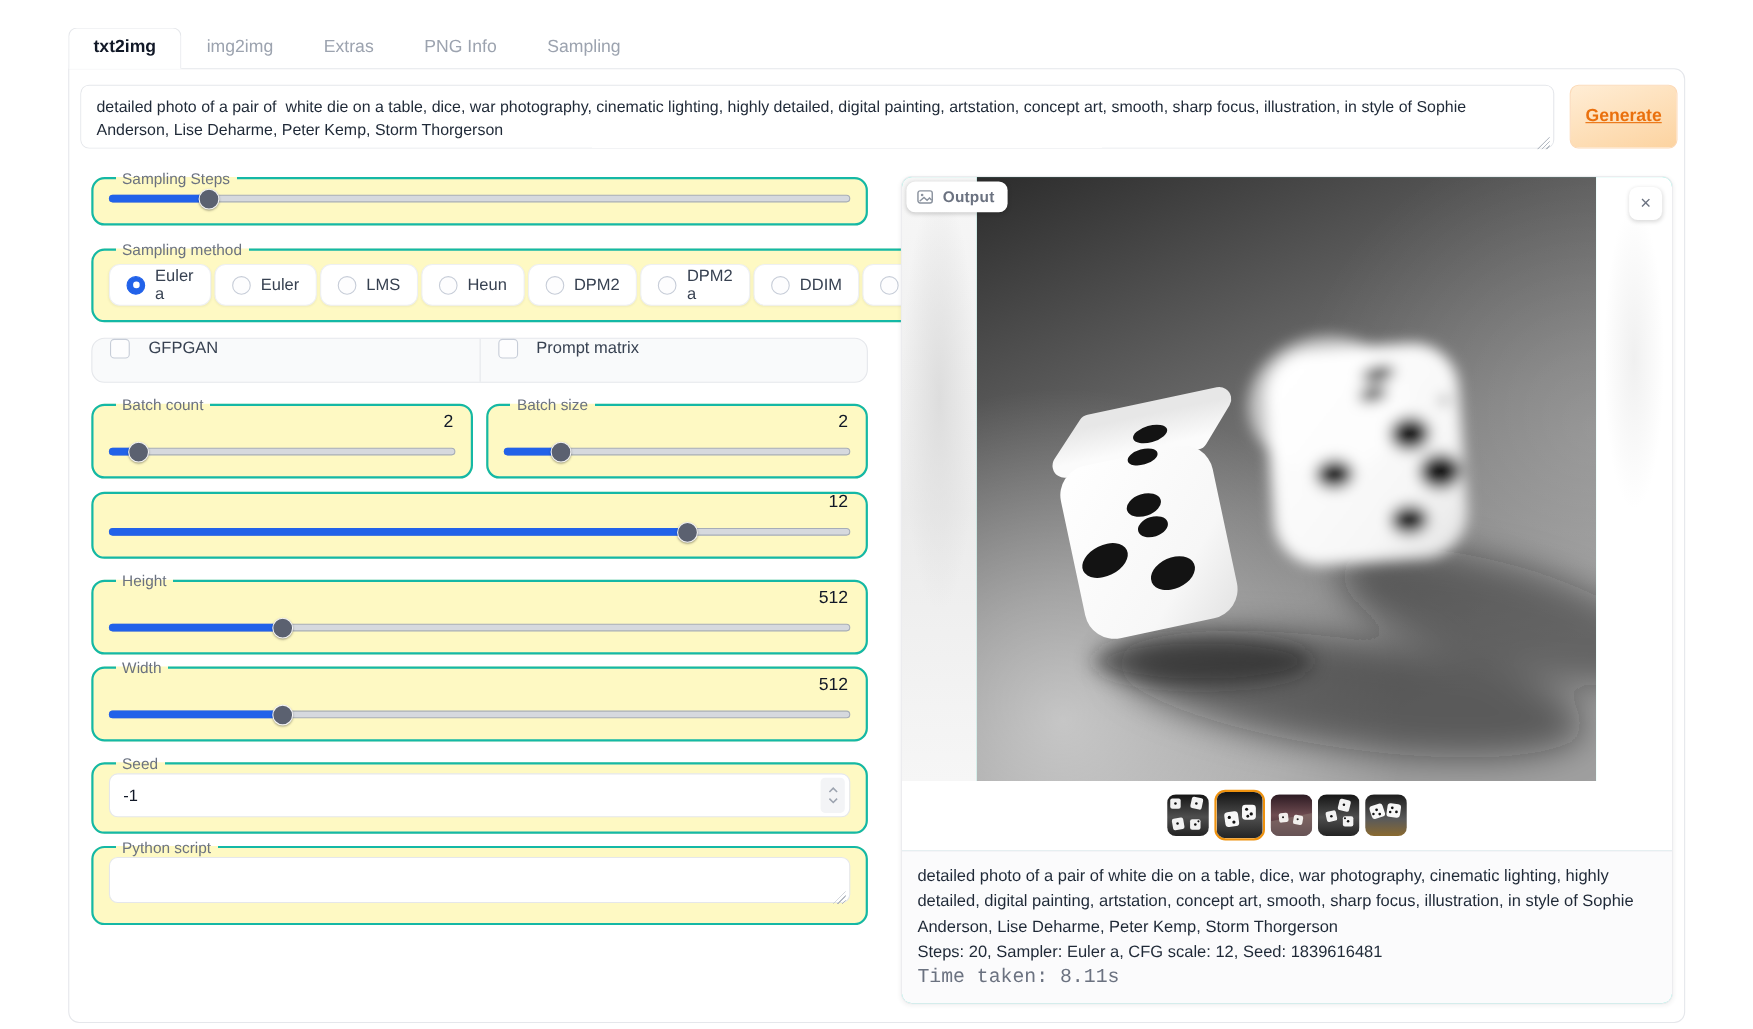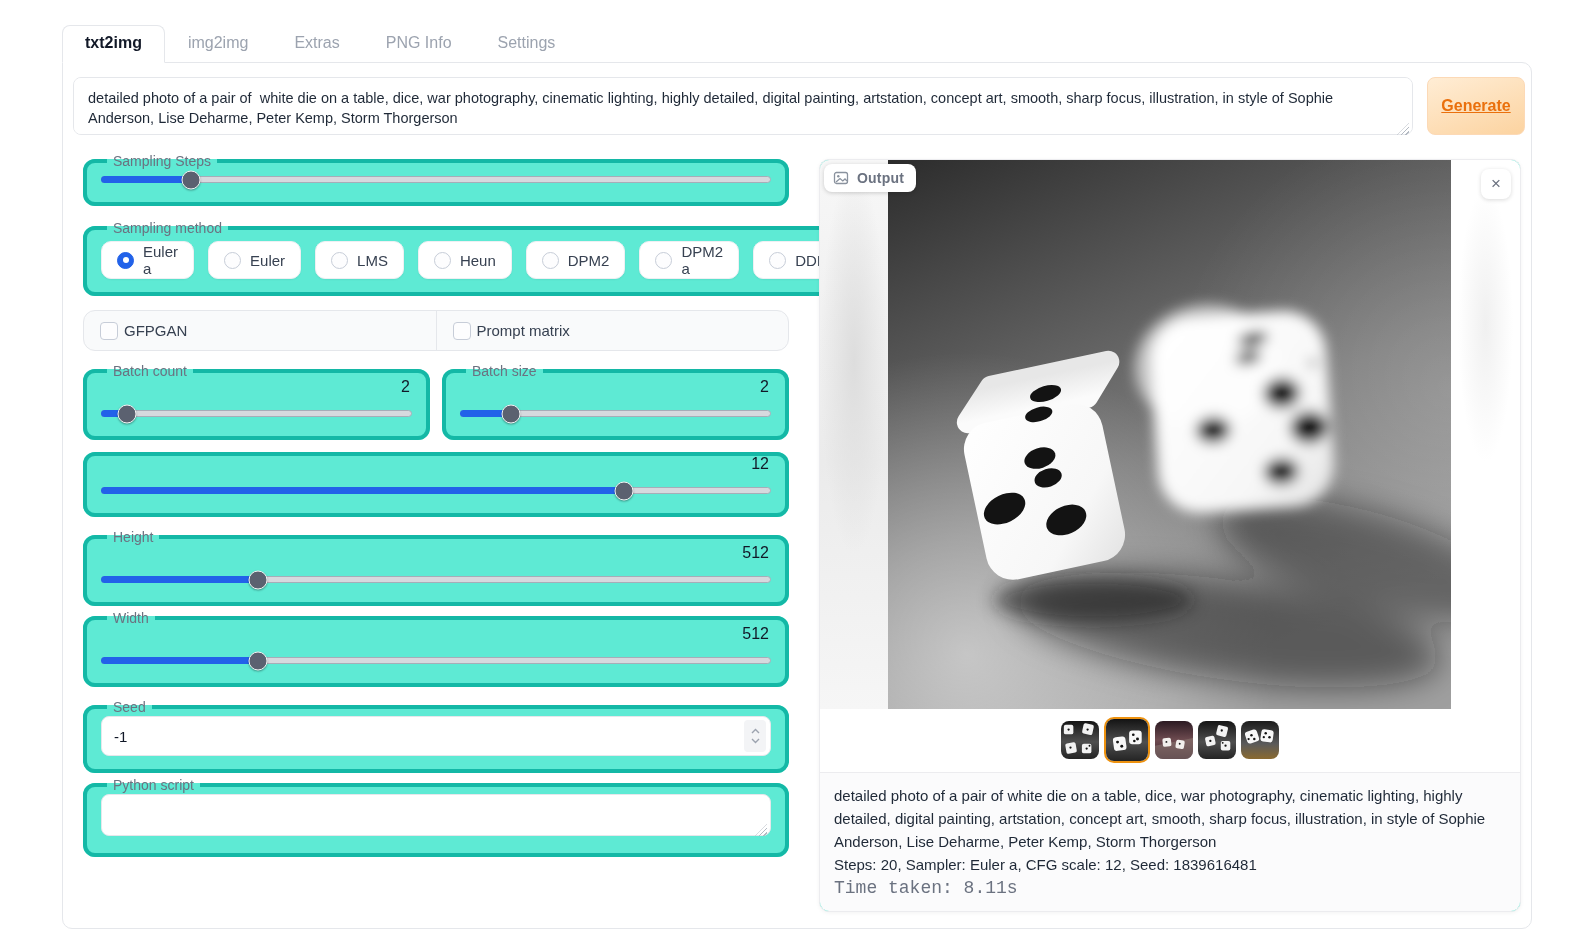--- a/index.html
+++ b/index.html
@@ -29,48 +29,48 @@
   .generate-btn { width:98px; height:58px; border:1px solid #fcd9b6; border-radius:8px; cursor:pointer;
     background:linear-gradient(160deg,#ffedd5 0%, #fcd3a0 100%);
     color:#ea700d; font-weight:700; font-size:16px; font-family:"Liberation Sans",sans-serif;text-decoration:underline; }
 
   
   .main-row { display:flex; align-items:flex-start; }
   .left-col { width:706px; margin-left:10px; flex:none; }
   .right-col { flex:1; margin-left:30px; margin-right:4px; margin-top:6px; }
 
   
-  fieldset.group { border:4px solid #14b8a6; border-radius:12px; background:#5eead4;
+  fieldset.group { border:2px solid #14b8a6; border-radius:12px; background:#fef9c3;
     padding:1px 14px 13px; margin-bottom:12px; }
   fieldset.group legend { color:#6b7280; font-size:14px; padding:0 6px; margin-left:6px; }
   .tight { margin-bottom:4px !important; }
 
   
   .slider-value { text-align:right; font-size:16px; color:#111827; height:20px; margin:-2px 2px 6px 0; }
   .slider { position:relative; height:19px; display:flex; align-items:center; cursor:pointer; }
   .track { position:relative; width:100%; height:7px; background:#d6d9de; border:1px solid #a6adb8; border-radius:5px; }
   .fill { position:absolute; left:-1px; top:-1px; bottom:-1px; background:#2262e9; border-radius:5px 0 0 5px; }
   .handle { position:absolute; top:50%; width:19px; height:19px; border-radius:50%;
     background:#5b6170; border:1.5px solid #f4f4f5; box-shadow:0 1px 2px rgba(0,0,0,.35);
     transform:translate(-50%,-50%); cursor:grab; }
 
   
-  .radio-row { display:flex; gap:14px; margin-top:4px; }
+  .radio-row { display:flex; gap:3px; margin-top:4px; }
   .radio-opt { display:flex; align-items:center; gap:9px; background:#fff; border:1px solid #eef0f3;
     box-shadow:0 1px 2px rgba(0,0,0,.05); border-radius:10px; padding:0 15px; height:38px;
     font-size:15px; color:#374151; cursor:pointer; }
   .radio-dot { width:17px; height:17px; border-radius:50%; border:1.5px solid #c7cdd8; background:#fdfdfe; flex:none; }
   .radio-dot.on { background:#2262e9; border-color:#2262e9; position:relative; }
   .radio-dot.on::after { content:""; position:absolute; left:50%; top:50%; width:6px; height:6px;
     border-radius:50%; background:#fff; transform:translate(-50%,-50%); }
 
   
   .check-panel { display:flex; border:1px solid #e5e7eb; border-radius:12px; background:#f9fafb;
     margin:14px 0 12px; height:41px; }
-  .check-half { flex:1; display:flex; align-items:center; gap:6px; padding:0 16px; cursor:pointer; }
+  .check-half { flex:1; display:flex; gap:17px; padding:0 16px; cursor:pointer; }
   .check-half + .check-half { border-left:1px solid #e5e7eb; }
   .checkbox { width:18px; height:18px; border:1.5px solid #c7cdd8; border-radius:4px; background:#fdfdfe; flex:none; }
   .check-label { font-size:15px; color:#374151; }
 
   .two-col { display:flex; gap:12px; }
   .two-col fieldset.group { flex:1; }
 
   
   .seed-box { display:flex; align-items:center; background:#fff; border:1px solid #e5e7eb; border-radius:8px; height:40px; }
   .seed-box input { flex:1; border:none; outline:none; padding:0 12px; font-size:15px; color:#111827;
@@ -115,21 +115,21 @@
 </head>
 <body>
 
 <div class="app">
 
   <div class="tabs">
     <div class="tab active">txt2img</div>
     <div class="tab">img2img</div>
     <div class="tab">Extras</div>
     <div class="tab">PNG Info</div>
-    <div class="tab">Settings</div>
+    <div class="tab">Sampling</div>
   </div>
 
   <div class="panel-shell">
 
     <div class="prompt-row">
       <div class="prompt-wrap">
         <textarea class="prompt" spellcheck="false" style="">detailed photo of a pair of  white die on a table, dice, war photography, cinematic lighting, highly detailed, digital painting, artstation, concept art, smooth, sharp focus, illustration, in style of Sophie Anderson, Lise Deharme, Peter Kemp, Storm Thorgerson</textarea>
         <div class="resize-corner"></div>
       </div>
       <button class="generate-btn">Generate</button>

